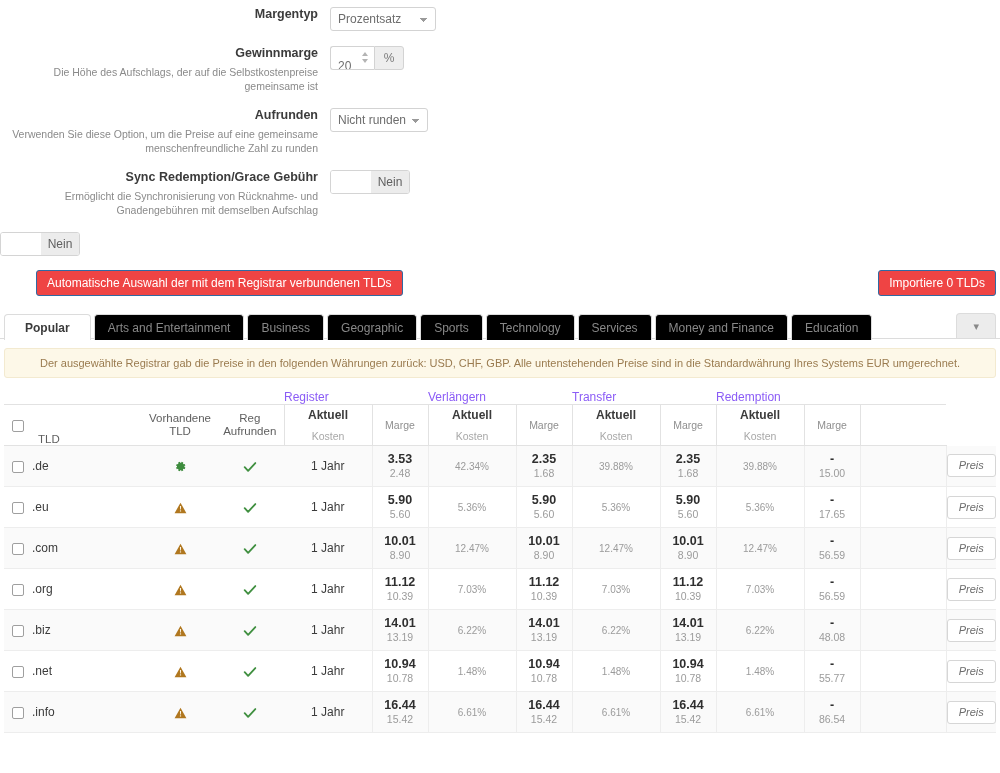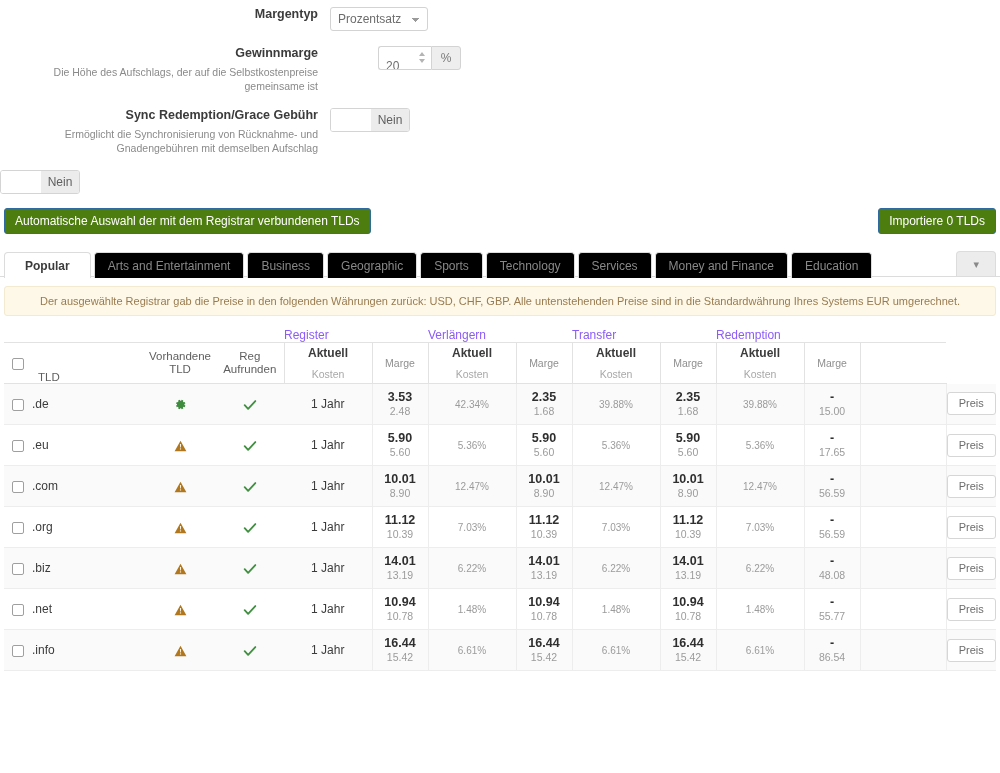--- a/index.html
+++ b/index.html
@@ -60,41 +60,40 @@
     appearance: none;
     background-image:
       linear-gradient(45deg, transparent 50%, #9a9a9a 50%),
       linear-gradient(135deg, #9a9a9a 50%, transparent 50%);
     background-position:
       calc(100% - 11px) 10px,
       calc(100% - 7px) 10px;
     background-size: 4px 4px, 4px 4px;
     background-repeat: no-repeat;
   }
-  .sel-margentyp { width: 98px; }
+  .sel-margentyp { width: 106px; }
   .sel-aufrunden { width: 98px; }
 
   .spinner-group {
     display: flex;
     align-items: stretch;
     height: 24px;
   }
   .spin-input {
-    width: 53px;
+    width: 44px;
     border: 1px solid #d3d3d3;
     border-right: none;
     border-radius: 3px 0 0 3px;
     background: #ffffff;
     font-family: "Liberation Sans", sans-serif;
     font-size: 12px;
     color: #6d6d6d;
     padding: 16px 14px 0 7px;
     box-sizing: border-box;
     outline: none;
-    margin-left: 48px;
   }
   .spin-arrows {
     position: relative;
     width: 0;
   }
   .spin-arrows:before, .spin-arrows:after {
     content: "";
     position: absolute;
     left: -12px;
     width: 0; height: 0;
@@ -139,29 +138,30 @@
     justify-content: center;
   }
 
   
   .btn-bar {
     position: relative;
     height: 30px;
     margin-top: 6px;
   }
   .btn-primary {
-    background: #4d7c0f;
+    background: #ef4444;
     border: 1px solid #2f6aa3;
     color: #ffffff;
     font-family: "Liberation Sans", sans-serif;
     font-size: 12px;
     border-radius: 3px;
     padding: 6px 10px;
     line-height: 1;
     cursor: pointer;
+    margin-left: 32px;
   }
   .btn-auto-select { position: absolute; left: 4px; top: 0; }
   .btn-import { position: absolute; right: 4px; top: 0; }
 
   
   .tabs-wrap {
     position: relative;
     margin-top: 10px;
     padding: 0 4px;
     border-bottom: 1px solid #dcdcdc;
@@ -307,20 +307,21 @@
   .btn-preis {
     background: #ffffff;
     border: 1px solid #d6d6d6;
     border-radius: 3px;
     color: #6d6d6d;
     font-family: "Liberation Sans", sans-serif;
     font-size: 11px;
     padding: 5px 11px;
     line-height: 1;
     cursor: pointer;
+    font-style: italic;
   }
 
   .ico { display: inline-block; line-height: 0; vertical-align: middle; }
 </style>
 </head>
 <body>
 
 <div class="settings">
 
   <div class="form-row">
@@ -341,20 +342,31 @@
     </div>
     <div class="form-control-col">
       <div class="spinner-group">
         <input class="spin-input" type="text" value="20" style="">
         <span class="spin-arrows"></span>
         <span class="spin-addon">%</span>
       </div>
     </div>
   </div>
 
+  <div class="form-row">
+    <div class="form-label-col">
+      <span class="form-label">Aufrunden</span>
+      <span class="form-help">Verwenden Sie diese Option, um die Preise auf eine gemeinsame menschenfreundliche Zahl zu runden</span>
+    </div>
+    <div class="form-control-col">
+      <select class="sel sel-aufrunden">
+        <option>Nicht runden</option>
+      </select>
+    </div>
+  </div>
 
   <div class="form-row">
     <div class="form-label-col">
       <span class="form-label">Sync Redemption/Grace Gebühr</span>
       <span class="form-help">Ermöglicht die Synchronisierung von Rücknahme- und Gnadengebühren mit demselben Aufschlag</span>
     </div>
     <div class="form-control-col">
       <div class="toggle">
         <span class="knob"></span>
         <span class="track">Nein</span>

